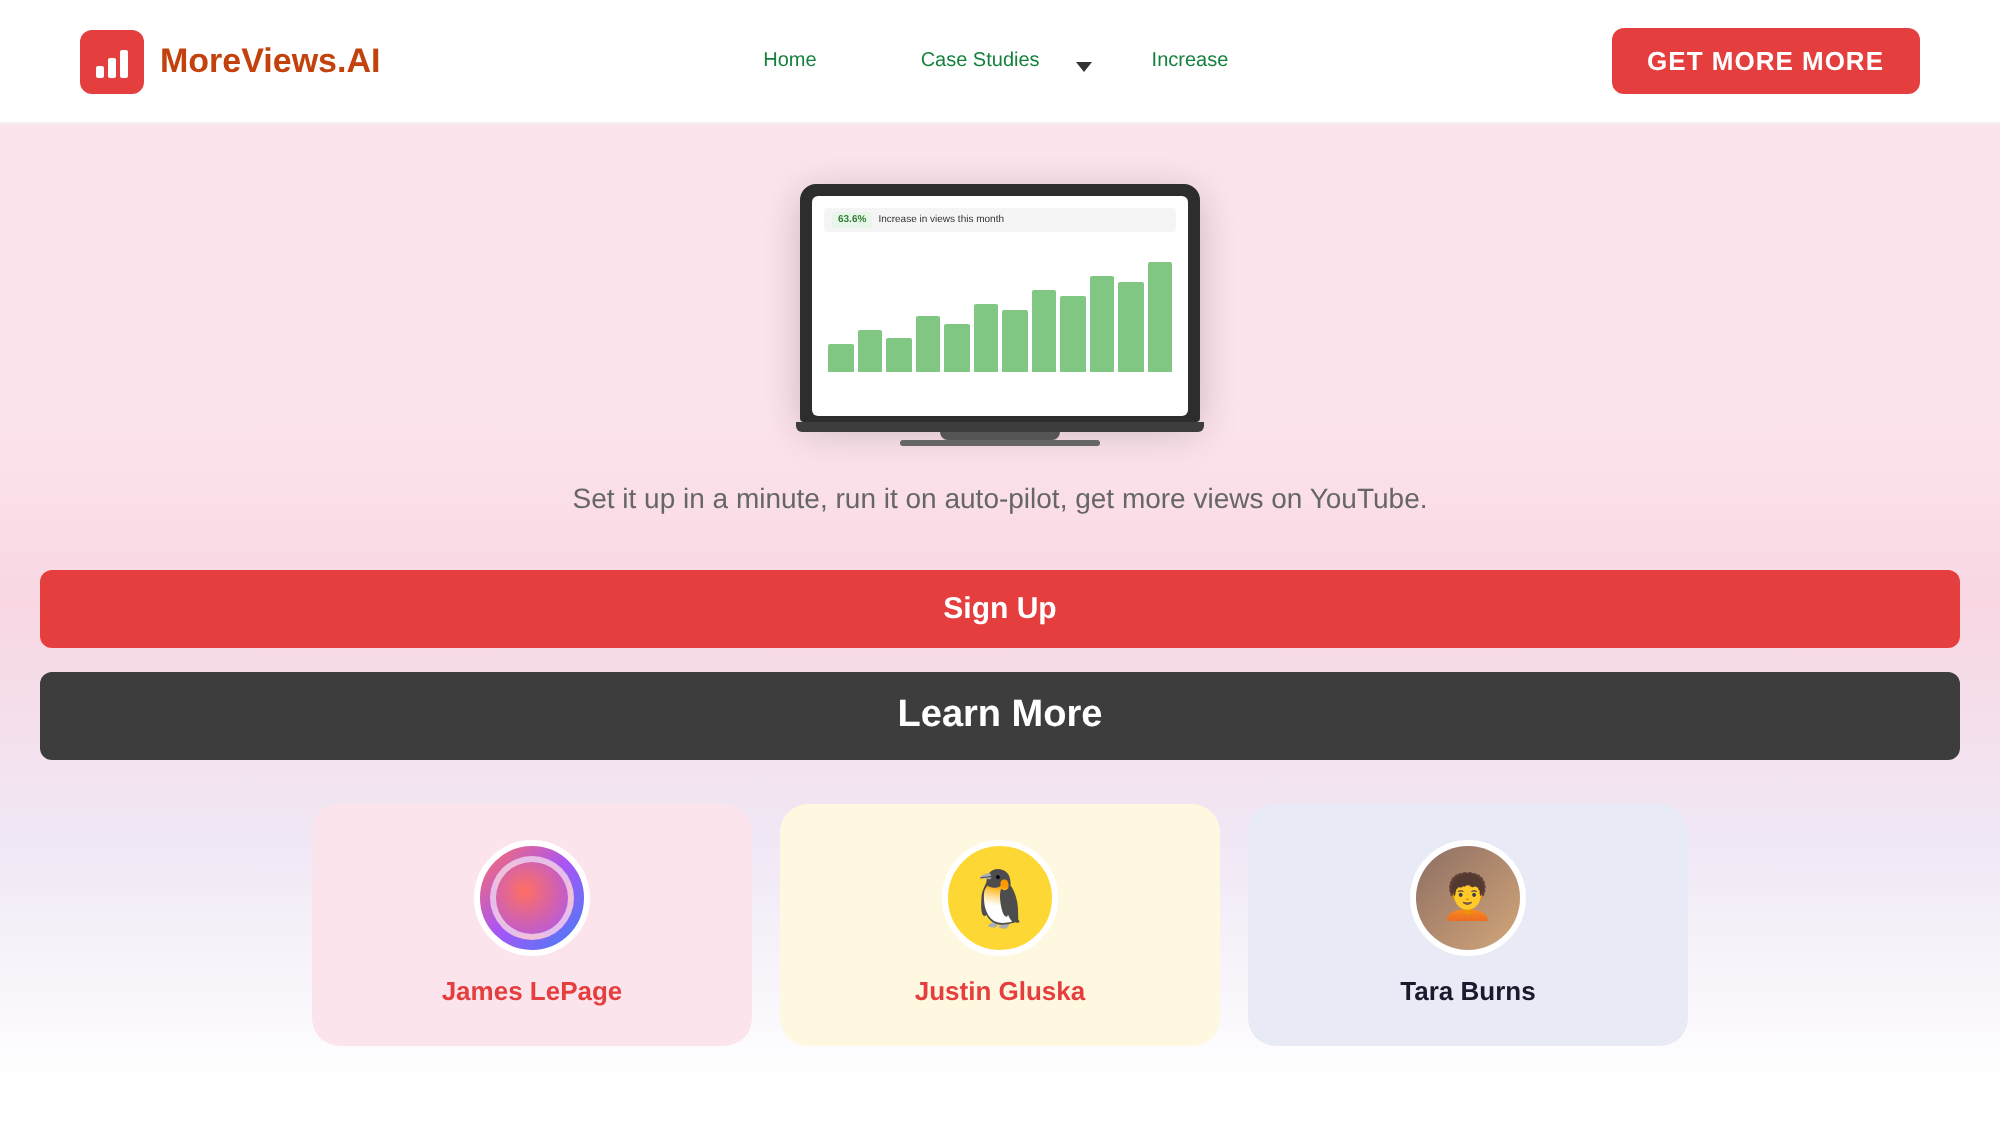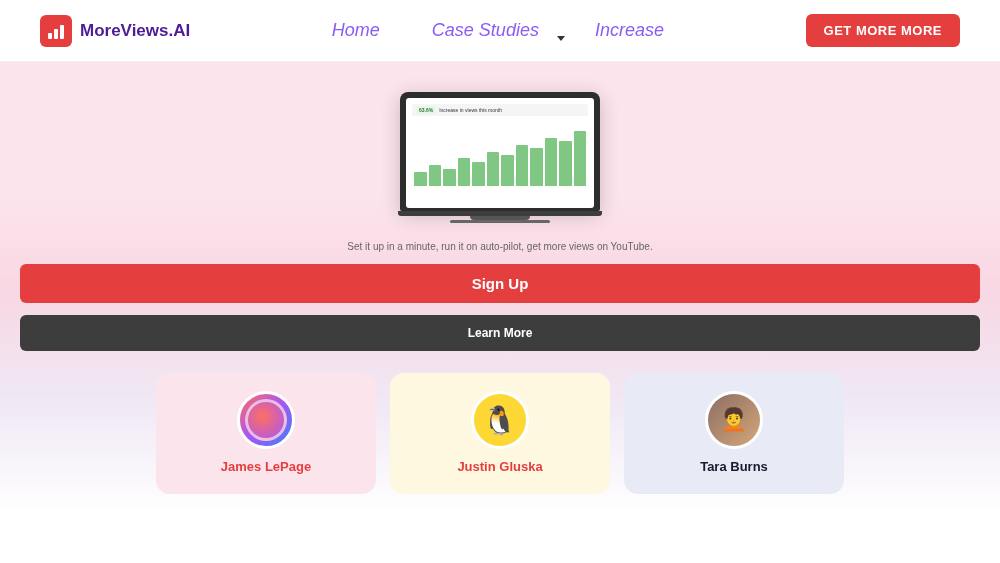--- a/index.html
+++ b/index.html
@@ -43,33 +43,32 @@
       height: 16px;
     }
     .logo-bar {
       background: #fff;
       border-radius: 1px;
       width: 4px;
     }
     .logo-text {
       font-size: 17px;
       font-weight: 700;
-      color: #4c1d95;
+      color: #c2410c;
     }
     .nav-links {
       display: flex;
       align-items: center;
       gap: 30px;
     }
     .nav-link {
-      font-size: 18px;
-      color: #8b5cf6;
+      font-size: 10px;
+      color: #15803d;
       text-decoration: none;
       cursor: pointer;
-      font-style: italic;
     }
     .nav-link-case {
       display: flex;
       align-items: flex-end;
       gap: 18px;
       margin-left: 22px;
     }
     .nav-cta {
       background: #e53e3e;
       color: #fff;
@@ -180,23 +179,23 @@
 
     .hero-title {
       font-size: 32px;
       font-weight: 800;
       color: #1a1a2e;
       max-width: 700px;
       margin: 0 auto 10px;
       line-height: 1.2;
     }
     .hero-subtitle {
-      font-size: 10px;
+      font-size: 14px;
       color: #666;
-      margin-bottom: 12px;
+      margin-bottom: 28px;
     }
     .hero-buttons {
       display: flex;
       gap: 12px;
       justify-content: center;
       margin-bottom: 22px;
       flex-direction: column;
     }
     .btn-signup {
       background: #e53e3e;
@@ -207,21 +206,21 @@
       font-size: 15px;
       font-weight: 600;
       cursor: pointer;
     }
     .btn-learn {
       background: #3d3d3d;
       color: #fff;
       border: none;
       padding: 11px 28px;
       border-radius: 6px;
-      font-size: 12px;
+      font-size: 19px;
       font-weight: 600;
       cursor: pointer;
     }
     .hero-tagline {
       font-size: 15px;
       color: #444;
       margin-bottom: 24px;
     }
 
     

